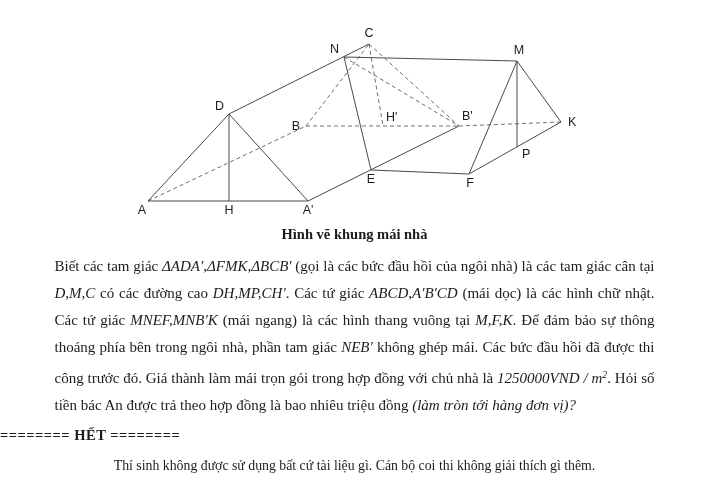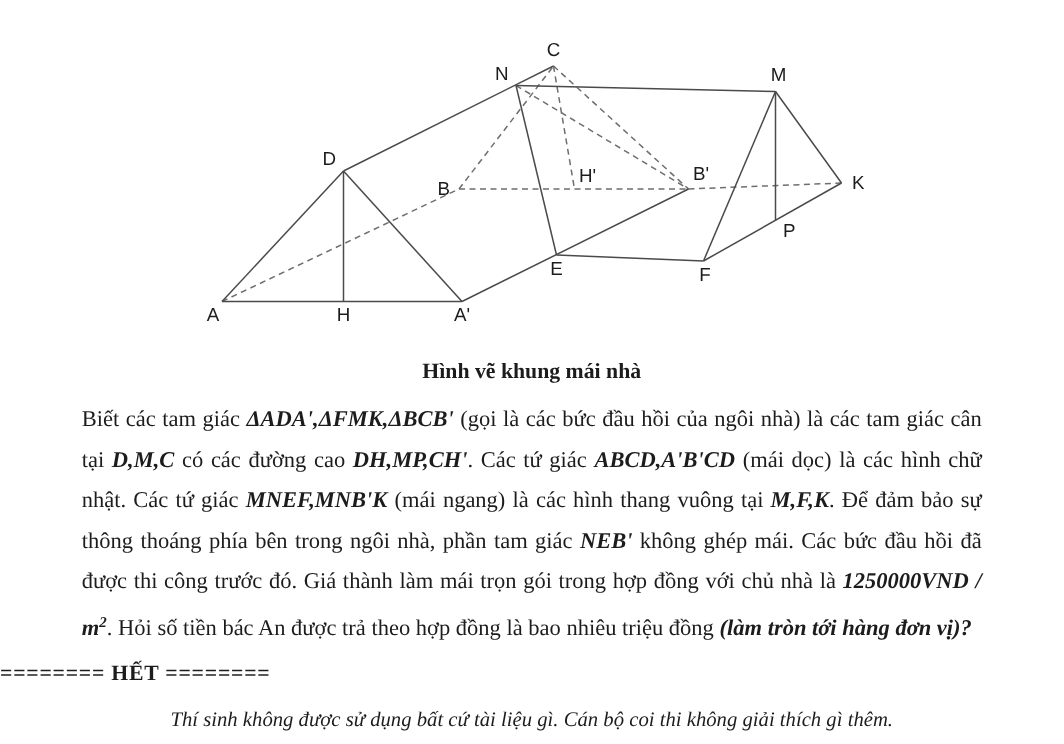--- a/index.html
+++ b/index.html
@@ -13,34 +13,34 @@
   }
   .figure-area { display:block; width:709px; height:224px; }
   .figure-area text {
     font-family:"Liberation Sans", sans-serif;
     font-size:12.5px;
     fill:#1c1c1c;
   }
   .edge { stroke:#4a4a4a; stroke-width:1; fill:none; }
   .edge.dashed { stroke:#6e6e6e; stroke-dasharray:4 3; }
   .caption {
-    text-align:center; font-weight:bold; font-size:14.5px; margin-top:16px;
+    text-align:center; font-weight:bold; font-size:14.5px; margin-top:2px;
   }
   .problem {
     width:600px; margin:10px auto 0;
     font-size:15px; line-height:27px;
     text-align:justify;
   }
-  .math { font-style:italic;font-weight:bold; }
+  .math { font-style:italic; }
   .sup { font-size:10px; vertical-align:5px; }
   .divider {
     text-align:left; font-weight:bold; font-size:14.5px; margin-top:8px; letter-spacing:0.5px;
   }
   .footer-note {
-    text-align:center; font-style:italic; font-size:13.8px; margin-top:14px;
+    text-align:center; font-size:13.8px; margin-top:14px;
   }
 </style>
 </head>
 <body>
 
 <svg class="figure-area" viewBox="0 0 709 224" width="709" height="224">
     <line x1="148" y1="201" x2="306" y2="126" class="edge dashed"></line>
     <line x1="306" y1="126" x2="369" y2="44" class="edge dashed"></line>
     <line x1="306" y1="126" x2="459" y2="126" class="edge dashed"></line>
     <line x1="369" y1="44" x2="383" y2="126" class="edge dashed"></line>

